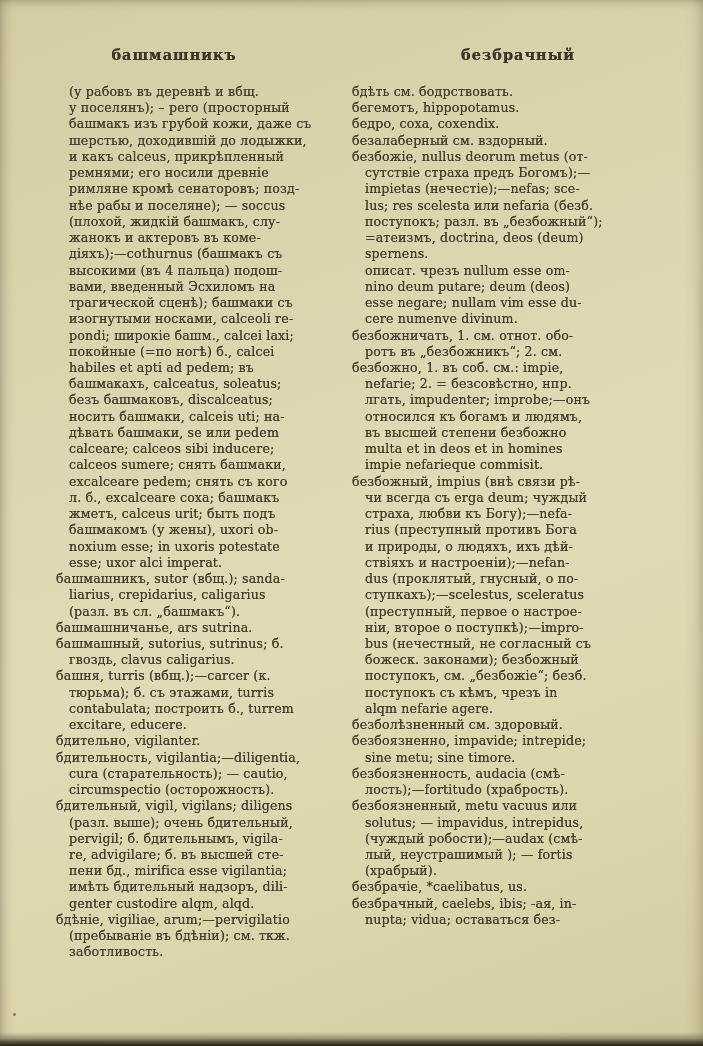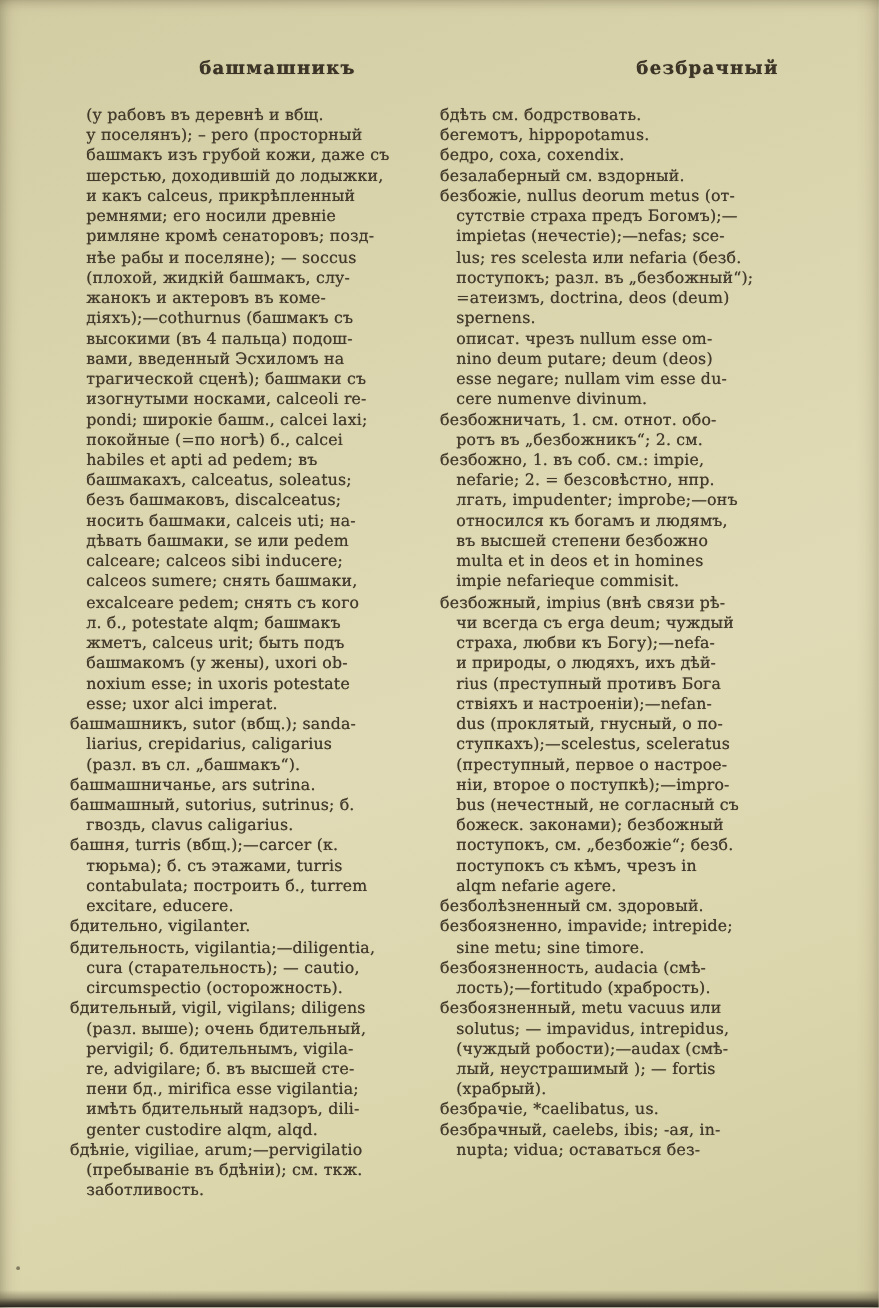--- a/index.html
+++ b/index.html
@@ -21,21 +21,21 @@
     background:linear-gradient(to bottom, rgba(120,113,86,0) 0%, rgba(110,104,80,.55) 45%, #55503e 72%, #23211a 100%);
   }
   .speck{
     position:absolute;left:13px;top:1013px;width:3px;height:3px;border-radius:50%;
     background:#5c5440;opacity:.7;
   }
   .running-heads{position:absolute;top:46px;left:0;width:703px;height:20px;}
   .running-head{
     position:absolute;top:0;text-align:center;
     font-weight:bold;font-size:14.5px;letter-spacing:1px;
-    color:#3c3426;text-shadow:0 0 .6px rgba(60,50,35,.85);padding-left:48px;
+    color:#3c3426;text-shadow:0 0 .6px rgba(60,50,35,.85);
   }
   .running-head.left{left:0;width:348px;}
   .running-head.right{left:348px;width:340px;}
   .col{
     position:absolute;top:84px;
     font-size:12.6px;line-height:16.24px;
     text-shadow:0 0 .55px rgba(62,52,36,.8);
     letter-spacing:.15px;
   }
   .col.left{left:56px;width:296px;}
@@ -71,21 +71,21 @@
       <div class="line cont">pondi; широкіе башм., calcei laxi;</div>
       <div class="line cont">покойные (=по ногѣ) б., calcei</div>
       <div class="line cont">habiles et apti ad pedem; въ</div>
       <div class="line cont">башмакахъ, calceatus, soleatus;</div>
       <div class="line cont">безъ башмаковъ, discalceatus;</div>
       <div class="line cont">носить башмаки, calceis uti; на-</div>
       <div class="line cont">дѣвать башмаки, se или pedem</div>
       <div class="line cont">calceare; calceos sibi inducere;</div>
       <div class="line cont">calceos sumere; снять башмаки,</div>
       <div class="line cont">excalceare pedem; снять съ кого</div>
-      <div class="line cont">л. б., potestate alqm; башмакъ</div>
+      <div class="line cont">л. б., excalceare coxa; башмакъ</div>
       <div class="line cont">жметъ, calceus urit; быть подъ</div>
       <div class="line cont">башмакомъ (у жены), uxori ob-</div>
       <div class="line cont">noxium esse; in uxoris potestate</div>
       <div class="line cont">esse; uxor alci imperat.</div>
       <div class="line">башмашникъ, sutor (вбщ.); sanda-</div>
       <div class="line cont">liarius, crepidarius, caligarius</div>
       <div class="line cont">(разл. въ сл. „башмакъ“).</div>
       <div class="line">башмашничанье, ars sutrina.</div>
       <div class="line">башмашный, sutorius, sutrinus; б.</div>
       <div class="line cont">гвоздь, clavus caligarius.</div>
@@ -130,22 +130,22 @@
       <div class="line">безбожно, 1. въ соб. см.: impie,</div>
       <div class="line cont">nefarie; 2. = безсовѣстно, нпр.</div>
       <div class="line cont">лгать, impudenter; improbe;—онъ</div>
       <div class="line cont">относился къ богамъ и людямъ,</div>
       <div class="line cont">въ высшей степени безбожно</div>
       <div class="line cont">multa et in deos et in homines</div>
       <div class="line cont">impie nefarieque commisit.</div>
       <div class="line">безбожный, impius (внѣ связи рѣ-</div>
       <div class="line cont">чи всегда съ erga deum; чуждый</div>
       <div class="line cont">страха, любви къ Богу);—nefa-</div>
+      <div class="line cont">rius (преступный противъ Бога</div>
       <div class="line cont">и природы, о людяхъ, ихъ дѣй-</div>
-      <div class="line cont">rius (преступный противъ Бога</div>
       <div class="line cont">ствіяхъ и настроеніи);—nefan-</div>
       <div class="line cont">dus (проклятый, гнусный, о по-</div>
       <div class="line cont">ступкахъ);—scelestus, sceleratus</div>
       <div class="line cont">(преступный, первое о настрое-</div>
       <div class="line cont">ніи, второе о поступкѣ);—impro-</div>
       <div class="line cont">bus (нечестный, не согласный съ</div>
       <div class="line cont">божеск. законами); безбожный</div>
       <div class="line cont">поступокъ, см. „безбожіе“; безб.</div>
       <div class="line cont">поступокъ съ кѣмъ, чрезъ in</div>
       <div class="line cont">alqm nefarie agere.</div>

